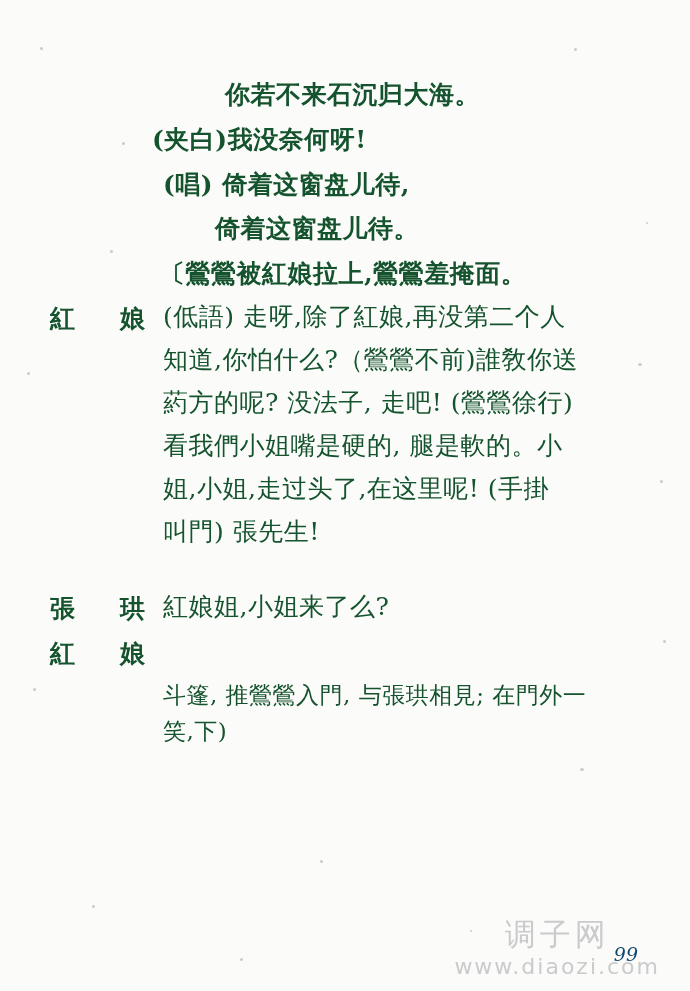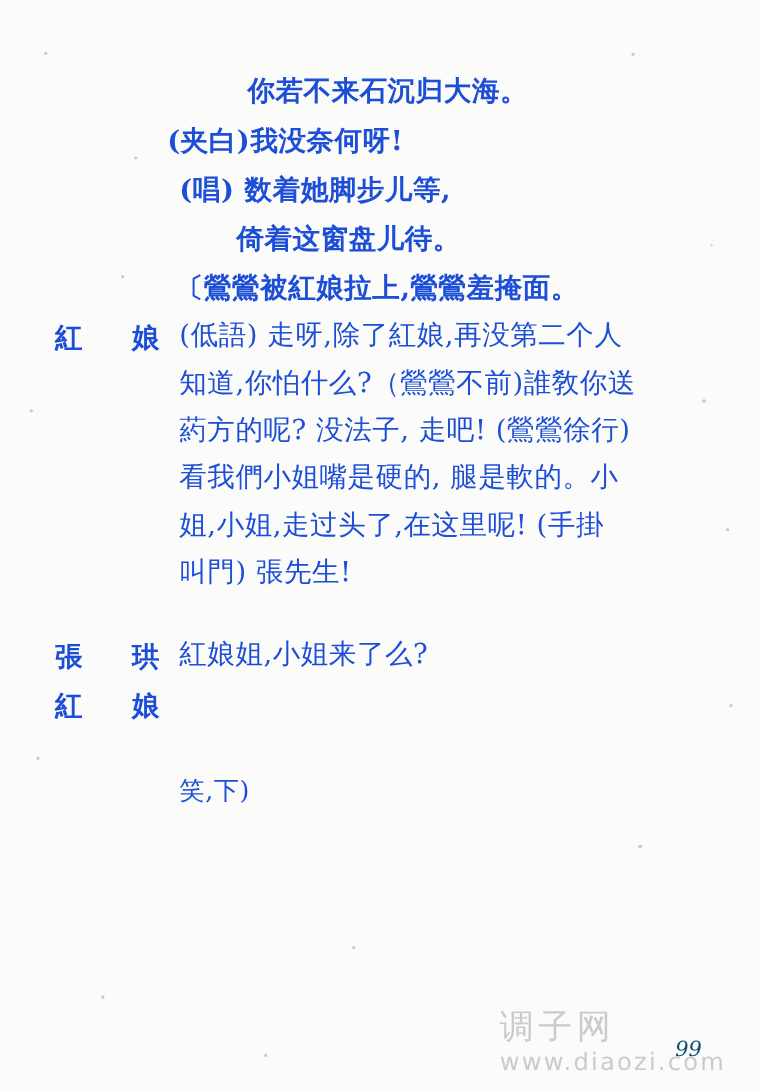--- a/index.html
+++ b/index.html
@@ -31,23 +31,24 @@
   .content {
     position: absolute;
     left: 0;
     top: 0;
     width: 690px;
     height: 991px;
   }
   .line {
     position: absolute;
     white-space: nowrap;
-    color: #1d4ed8;
+    color: #14532d;
     font-weight: 700;
     letter-spacing: .5px;
+    margin-top: 12px;
   }
   .verse {
     font-size: 25px;
     line-height: 30px;
   }
   .speaker {
     font-size: 25px;
     font-weight: 700;
     letter-spacing: 10px;
   }
@@ -66,21 +67,21 @@
     bottom: 26px;
     font-size: 19px;
     font-style: italic;
     color: #0c4a6e;
     font-family: "DejaVu Serif", "Liberation Serif", serif;
   }
   .watermark {
     position: absolute;
     right: 30px;
     bottom: 10px;
-    text-align: left;
+    text-align: center;
     color: #c9cbcd;
     user-select: none;
   }
   .watermark .wm-title {
     font-size: 31px;
     letter-spacing: 4px;
     font-family: "DejaVu Sans", "Liberation Sans", sans-serif;
     line-height: 38px;
   }
   .watermark .wm-url {
@@ -112,30 +113,31 @@
   <div class="speck" style="left:663px; top:640px; width:3px; height:3px;"></div>
 
   <div class="content">
 
     <div class="line speaker" style="left:50px; top:290px;">紅　娘</div>
     <div class="line speaker" style="left:50px; top:580px;">張　珙</div>
     <div class="line speaker" style="left:50px; top:625px;">紅　娘</div>
 
     <div class="line verse" style="left:225px; top:68px;">你若不来石沉归大海。</div>
     <div class="line verse" style="left:152px; top:113px;text-align:right;">(夹白)我没奈何呀!</div>
-    <div class="line verse" style="left:163px; top:158px;">(唱) 数着她脚步儿等,</div>
+    <div class="line verse" style="left:163px; top:158px;">(唱) 倚着这窗盘儿待,</div>
     <div class="line verse" style="left:215px; top:202px;">倚着这窗盘儿待。</div>
     <div class="line bracket" style="left:160px; top:245px;">〔鶯鶯被紅娘拉上,鶯鶯羞掩面。</div>
     <div class="line dialog" style="left:163px; top:290px;">(低語) 走呀,除了紅娘,再没第二个人</div>
     <div class="line dialog" style="left:163px; top:333px;">知道,你怕什么?（鶯鶯不前)誰敎你送</div>
     <div class="line dialog" style="left:163px; top:419px;">看我們小姐嘴是硬的, 腿是軟的。小</div>
     <div class="line dialog" style="left:163px; top:376px;">葯方的呢? 没法子, 走吧! (鶯鶯徐行)</div>
     <div class="line dialog" style="left:163px; top:462px;">姐,小姐,走过头了,在这里呢! (手掛</div>
     <div class="line dialog" style="left:163px; top:505px;">叫門) 張先生!</div>
     <div class="line dialog" style="left:163px; top:580px;">紅娘姐,小姐来了么?</div>
+    <div class="line dialog" style="left:163px; top:668px; font-size:23px;">斗篷, 推鶯鶯入門, 与張珙相見; 在門外一</div>
     <div class="line dialog" style="left:163px; top:704px; font-size:23px;">笑,下)</div>
   </div>
 
   <div class="page-number">99</div>
 
   <div class="watermark">
     <div class="wm-title">调子网</div>
     <div class="wm-url">www.diaozi.com</div>
   </div>
 

